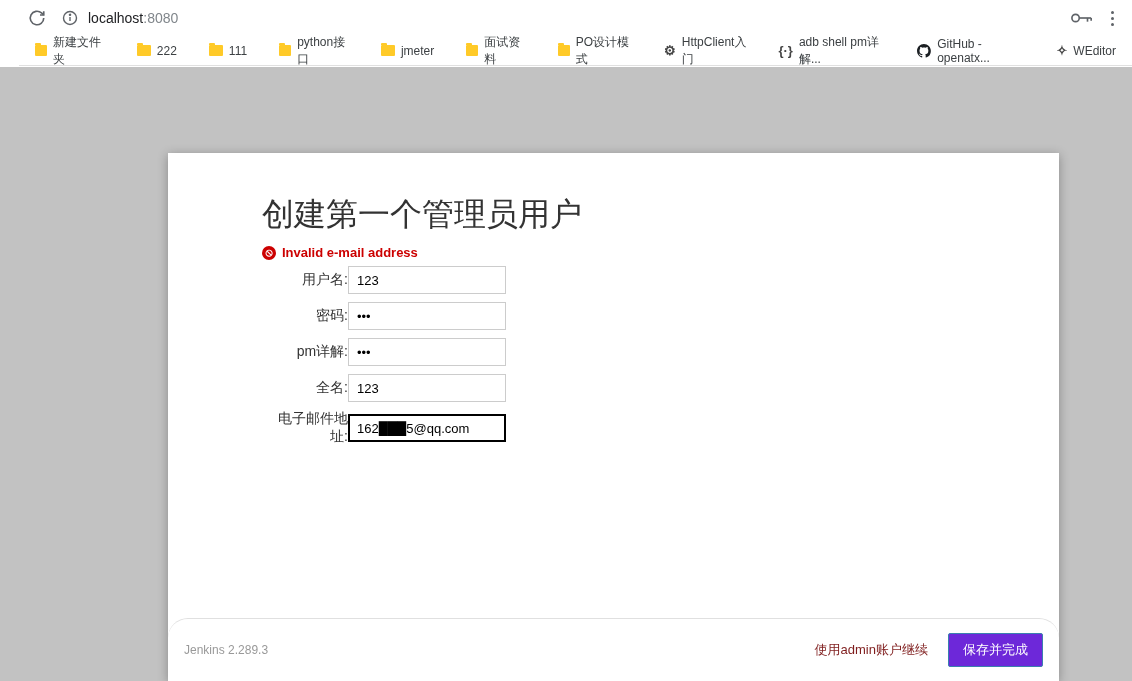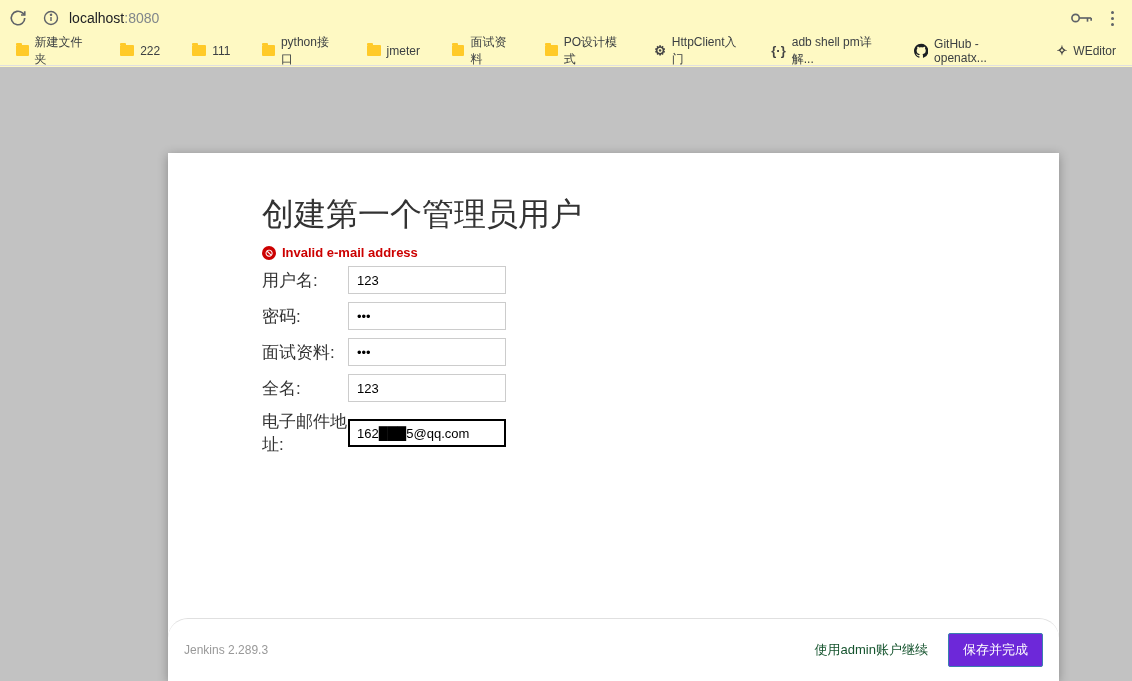--- a/index.html
+++ b/index.html
@@ -7,22 +7,23 @@
       font-family: Arial, "Microsoft YaHei", sans-serif;
       background: #c2c2c2;
       width: 1132px;
       height: 681px;
       overflow: hidden;
       position: relative;
     }
     .browser-chrome {
       position: absolute;
       top: 0; left: 0; right: 0;
-      background: #fef9c3;
+      background: #ffffff;
       height: 67px;
+      padding-left: 19px;
     }
     .address-bar-row {
       display: flex;
       align-items: center;
       height: 36px;
       padding: 0 8px;
     }
     .reload-icon {
       width: 18px; height: 18px;
       margin-right: 16px;
@@ -138,23 +139,23 @@
       font-size: 11px;
       line-height: 1;
     }
     .form-row {
       display: flex;
       align-items: center;
       margin-bottom: 8px;
     }
     .form-label {
       width: 86px;
-      font-size: 17px;
+      font-size: 14px;
       color: #333;
-      text-align: left;
+      text-align: right;
     }
     .form-input {
       border: 1px solid #ccc;
       padding: 5px 8px;
       font-size: 13px;
       width: 158px;
       height: 28px;
     }
     .form-input.focused {
       border: 2px solid #000;
@@ -173,21 +174,21 @@
     .footer-left {
       font-size: 12px;
       color: #999;
     }
     .footer-right {
       display: flex;
       align-items: center;
       gap: 20px;
     }
     .link-btn {
-      color: #14532d;
+      color: #7f1d1d;
       font-size: 13px;
       cursor: pointer;
       background: none;
       border: none;
     }
     .primary-btn {
       background: #6d28d9;
       color: #fff;
       border: 1px solid #3a7fb0;
       padding: 7px 14px;
@@ -289,21 +290,21 @@
       </div>
       <div class="form-row">
         <span class="form-label">用户名:</span>
         <input class="form-input" type="text" value="123" style="">
       </div>
       <div class="form-row">
         <span class="form-label">密码:</span>
         <input class="form-input" type="text" value="•••" style="">
       </div>
       <div class="form-row">
-        <span class="form-label">面试资料:</span>
+        <span class="form-label">pm详解:</span>
         <input class="form-input" type="text" value="•••" style="">
       </div>
       <div class="form-row">
         <span class="form-label">全名:</span>
         <input class="form-input" type="text" value="123" style="">
       </div>
       <div class="form-row">
         <span class="form-label">电子邮件地址:</span>
         <input class="form-input focused" type="text" value="162███5@qq.com" style="">
       </div>

